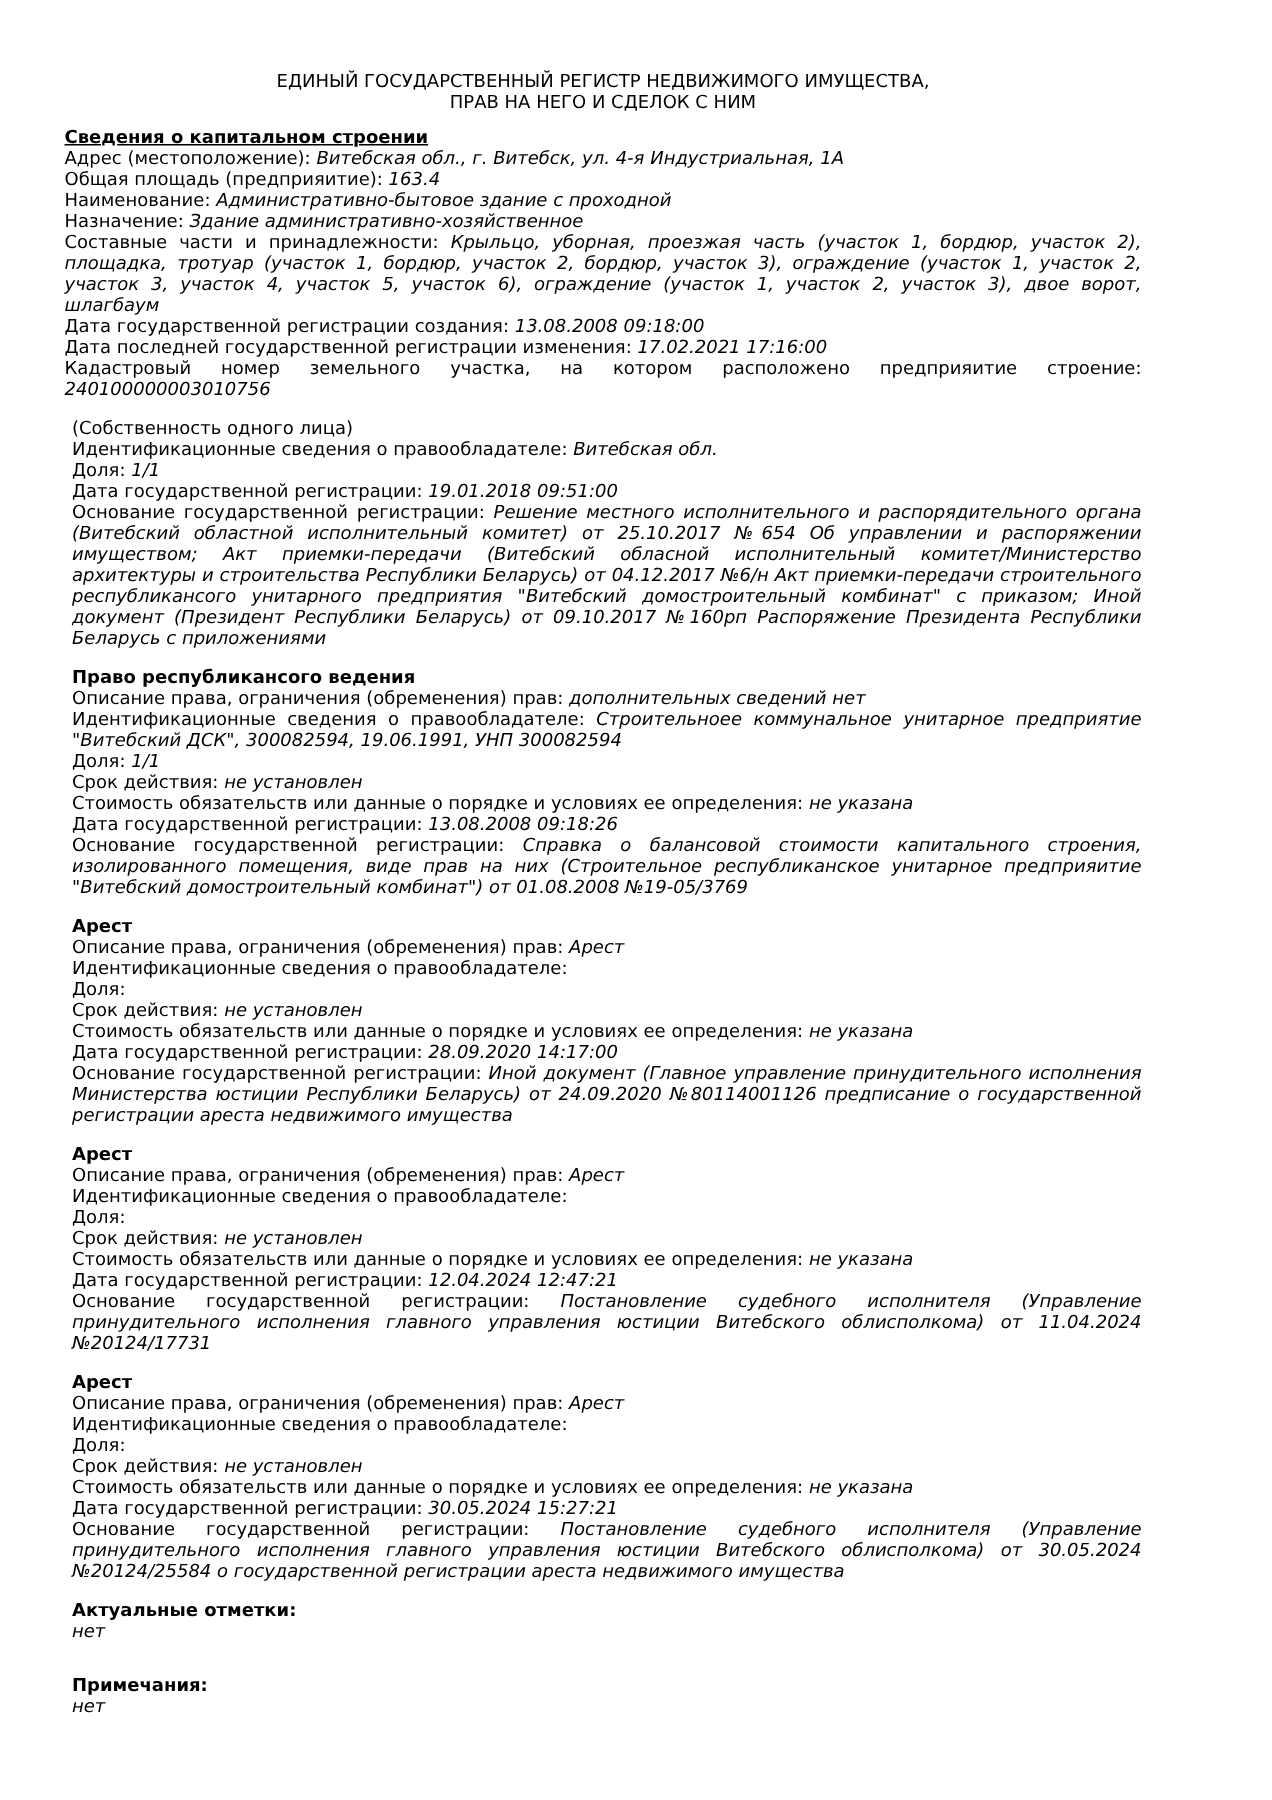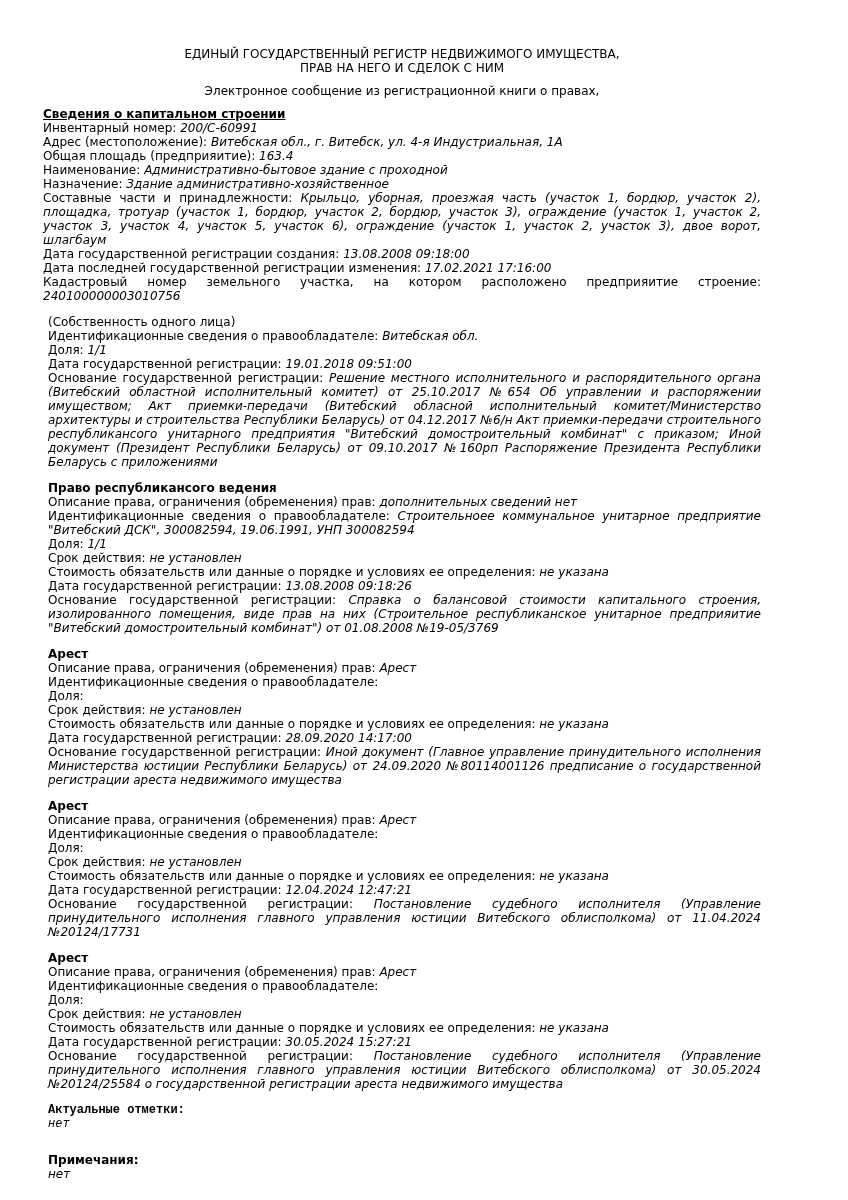--- a/index.html
+++ b/index.html
@@ -7,45 +7,43 @@
     width:804px;height:1200px;box-sizing:border-box;overflow:hidden;
     padding:47px 43px 0 43px;background:#ffffff;color:#000000;
     font-family:"DejaVu Sans","Liberation Sans",sans-serif;
     font-size:12px;line-height:14px;
   }
   .doc-header{text-align:center;}
   .subtitle{margin-top:9px;}
   .sec{margin-top:12px;}
   .sec-first{margin-top:9px;margin-left:0;}
   .sec-ind{margin-left:5px;}
-  .sec-notes{font-family:Liberation Mono, monospace;}
+  .sec-notes{}
   .sec-remarks{margin-top:22px;}
   .h{font-weight:bold;}
   .h-u{text-decoration:underline;}
   .row{text-align:justify;}
   .val{font-style:italic;}
 </style>
 </head>
 <body>
 
 <div class="page">
 
   <div class="doc-header">
     <div class="title">
       <div>ЕДИНЫЙ ГОСУДАРСТВЕННЫЙ РЕГИСТР НЕДВИЖИМОГО ИМУЩЕСТВА,</div>
       <div>ПРАВ НА НЕГО И СДЕЛОК С НИМ</div>
     </div>
     <div class="subtitle">
-      <div>Электронное сообщение из регистрационной книги о правах,</div>
     </div>
   </div>
 
   <div class="sec sec-first">
     <div class="h h-u">Сведения о капитальном строении</div>
-    <div class="row"><span class="lbl">Инвентарный номер:</span> <span class="val">200/С-60991</span></div>
     <div class="row"><span class="lbl">Адрес (местоположение):</span> <span class="val">Витебская обл., г. Витебск, ул. 4-я Индустриальная, 1А</span></div>
     <div class="row"><span class="lbl">Общая площадь (предприяитие):</span> <span class="val">163.4</span></div>
     <div class="row"><span class="lbl">Наименование:</span> <span class="val">Административно-бытовое здание с проходной</span></div>
     <div class="row"><span class="lbl">Назначение:</span> <span class="val">Здание административно-хозяйственное</span></div>
     <div class="row"><span class="lbl">Составные части и принадлежности:</span> <span class="val">Крыльцо, уборная, проезжая часть (участок 1, бордюр, участок 2), площадка, тротуар (участок 1, бордюр, участок 2, бордюр, участок 3), ограждение (участок 1, участок 2, участок 3, участок 4, участок 5, участок 6), ограждение (участок 1, участок 2, участок 3), двое ворот, шлагбаум</span></div>
     <div class="row"><span class="lbl">Дата государственной регистрации создания:</span> <span class="val">13.08.2008 09:18:00</span></div>
     <div class="row"><span class="lbl">Дата последней государственной регистрации изменения:</span> <span class="val">17.02.2021 17:16:00</span></div>
     <div class="row"><span class="lbl">Кадастровый номер земельного участка, на котором расположено предприяитие строение:</span> <span class="val">240100000003010756</span></div>
   </div>
 

